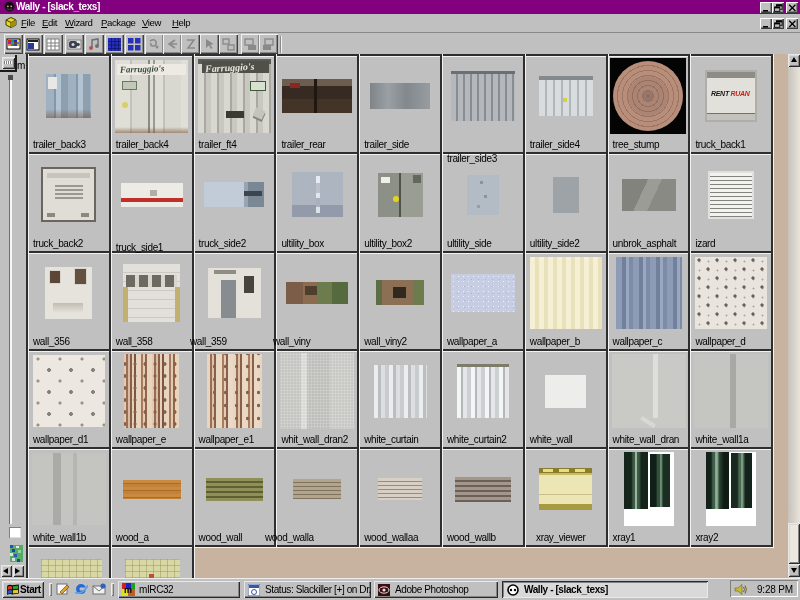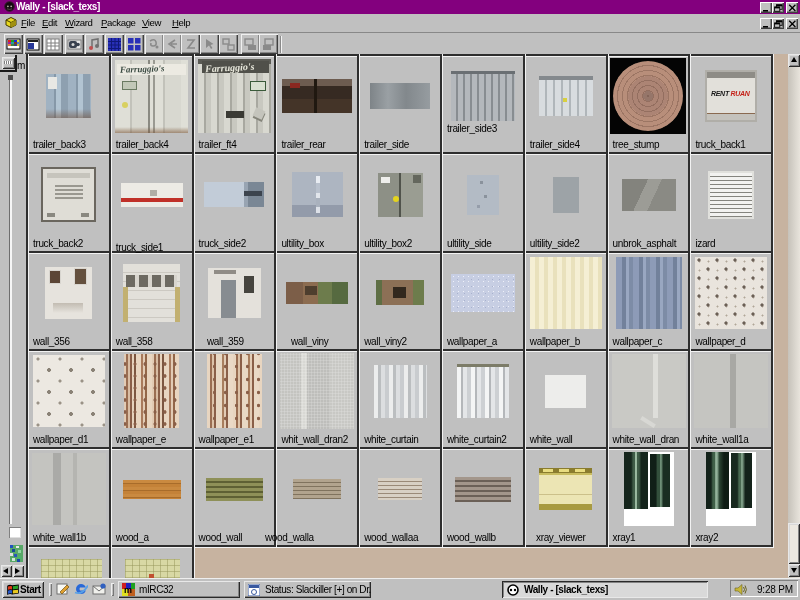--- a/index.html
+++ b/index.html
@@ -364,37 +364,37 @@
     </div>
 <div class="t" style="left:706px;top:452px;width:50px;height:74px;background:#fff;">
       <i style="position:absolute;left:0;top:0;width:23px;height:57px;background:linear-gradient(90deg,#13221a 0 22%,#406048 30% 38%,#93b29a 42% 48%,#2c4634 58%,#0e1c14 78%)"></i>
       <i style="position:absolute;left:25px;top:1px;width:21px;height:55px;background:linear-gradient(90deg,#18291f 0 30%,#4a6a52 38% 46%,#7e9e86 50% 54%,#13221a 68%)"></i>
     </div>
 <div class="lb" style="left:33px;top:139.4px">trailer_back3</div>
 <div class="lb" style="left:115.8px;top:139.4px">trailer_back4</div>
 <div class="lb" style="left:198.6px;top:139.4px">trailer_ft4</div>
 <div class="lb" style="left:281.4px;top:139.4px">trailer_rear</div>
 <div class="lb" style="left:364.2px;top:139.4px">trailer_side</div>
-<div class="lb" style="left:447px;top:123px">trailer_side3</div>
+<div class="lb" style="left:447px;top:153px">trailer_side3</div>
 <div class="lb" style="left:529.8px;top:139.4px">trailer_side4</div>
 <div class="lb" style="left:612.6px;top:139.4px">tree_stump</div>
 <div class="lb" style="left:695.4px;top:139.4px">truck_back1</div>
 <div class="lb" style="left:33px;top:237.6px">truck_back2</div>
 <div class="lb" style="left:115.8px;top:242px">truck_side1</div>
 <div class="lb" style="left:198.6px;top:237.6px">truck_side2</div>
 <div class="lb" style="left:281.4px;top:237.6px">ultility_box</div>
 <div class="lb" style="left:364.2px;top:237.6px">ultility_box2</div>
 <div class="lb" style="left:447px;top:237.6px">ultility_side</div>
 <div class="lb" style="left:529.8px;top:237.6px">ultility_side2</div>
 <div class="lb" style="left:612.6px;top:237.6px">unbrok_asphalt</div>
 <div class="lb" style="left:695.4px;top:237.6px">izard</div>
 <div class="lb" style="left:33px;top:335.9px">wall_356</div>
 <div class="lb" style="left:115.8px;top:335.9px">wall_358</div>
-<div class="lb" style="left:207px;top:335.9px">wall_359</div>
-<div class="lb" style="left:291px;top:335.9px">wall_viny</div>
+<div class="lb" style="left:190px;top:335.9px">wall_359</div>
+<div class="lb" style="left:273px;top:335.9px">wall_viny</div>
 <div class="lb" style="left:364.2px;top:335.9px">wall_viny2</div>
 <div class="lb" style="left:447px;top:335.9px">wallpaper_a</div>
 <div class="lb" style="left:529.8px;top:335.9px">wallpaper_b</div>
 <div class="lb" style="left:612.6px;top:335.9px">wallpaper_c</div>
 <div class="lb" style="left:695.4px;top:335.9px">wallpaper_d</div>
 <div class="lb" style="left:33px;top:434.1px">wallpaper_d1</div>
 <div class="lb" style="left:115.8px;top:434.1px">wallpaper_e</div>
 <div class="lb" style="left:198.6px;top:434.1px">wallpaper_e1</div>
 <div class="lb" style="left:281.4px;top:434.1px">whit_wall_dran2</div>
 <div class="lb" style="left:364.2px;top:434.1px">white_curtain</div>
@@ -498,20 +498,28 @@
       <span>mIRC32</span>
     </div>
 <div class="tsk" style="left:244px;top:581px;width:127px">
       <svg width="12" height="12" style="position:absolute;left:4px;top:3px">
         <rect x="0" y="0" width="12" height="12" fill="#fff" stroke="#3858a0"></rect>
         <rect x="1" y="1" width="10" height="3" fill="#3858a0"></rect>
         <circle cx="6" cy="8" r="2.5" fill="none" stroke="#3858a0"></circle>
       </svg>
       <span>Status: Slackiller [+] on Dr...</span>
     </div>
+<div class="tsk" style="left:374px;top:581px;width:124px">
+      <svg width="12" height="12" style="position:absolute;left:4px;top:3px">
+        <rect x="0" y="0" width="12" height="12" fill="#3a0d12"></rect>
+        <ellipse cx="6" cy="6" rx="5" ry="3.2" fill="none" stroke="#e8e0d8" stroke-width="1"></ellipse>
+        <circle cx="6" cy="6" r="1.6" fill="#e8e0d8"></circle>
+      </svg>
+      <span>Adobe Photoshop</span>
+    </div>
 <div class="tsk" style="left:502px;top:581px;width:206px;background:#d9d9d9;box-shadow:inset 1px 1px 0 #2a2a2a,inset -1px -1px 0 #e8e8e8,inset 2px 2px 0 #848484;font-weight:bold">
       <svg width="12" height="12" style="position:absolute;left:5px;top:3px">
         <circle cx="6" cy="6" r="5" fill="#fff" stroke="#000" stroke-width="1.6"></circle>
         <circle cx="4" cy="6" r="1.2" fill="#000"></circle>
         <circle cx="8" cy="6" r="1.2" fill="#000"></circle>
       </svg>
       <span style="left:22px">Wally - [slack_texs]</span>
     </div>
 
 <div style="position:absolute;left:730px;top:580px;width:68px;height:17px;background:#c0c0c0;box-shadow:inset 1px 1px 0 #808080,inset -1px -1px 0 #fff"></div>

